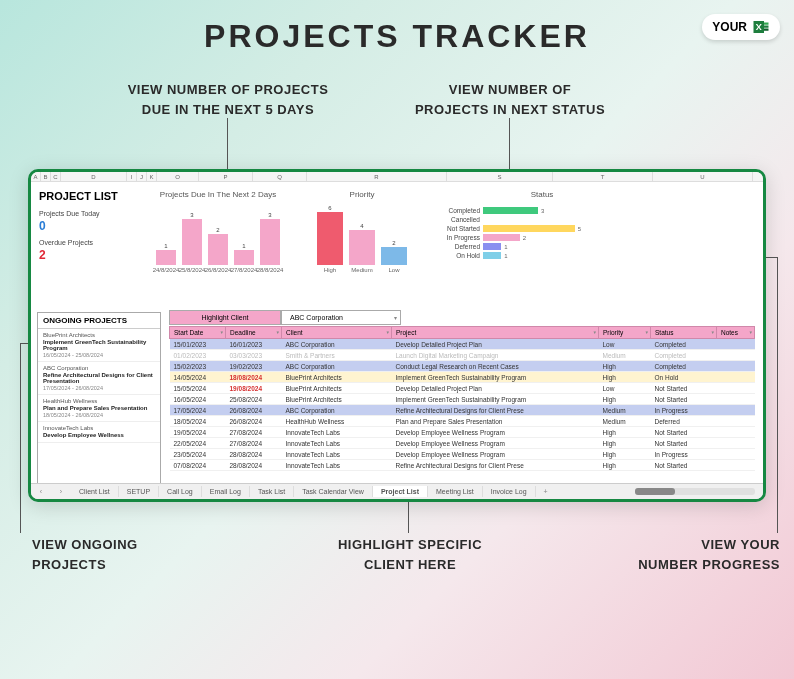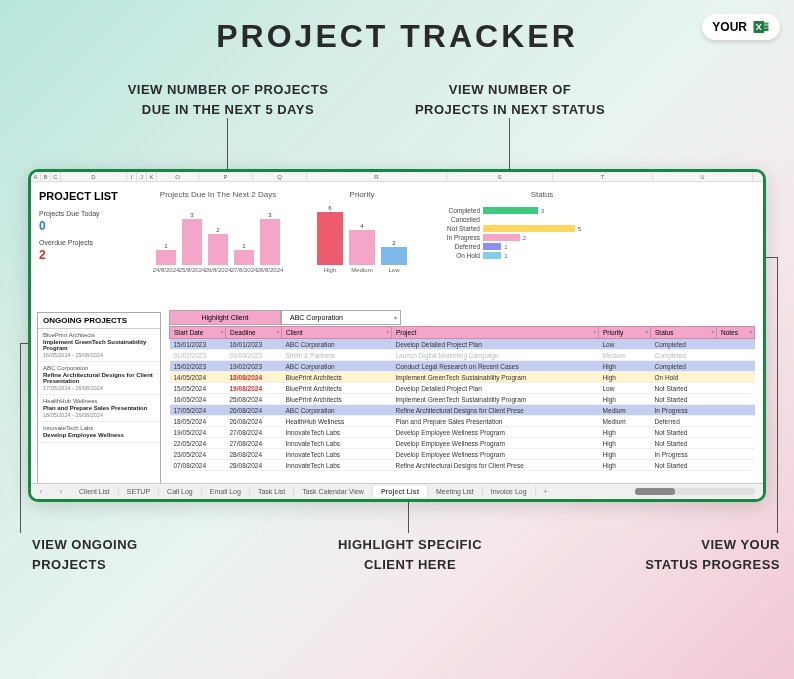--- a/index.html
+++ b/index.html
@@ -62,21 +62,21 @@
 .tab.active{background:#fff;font-weight:600}
 .tab-nav{width:20px;text-align:center;color:#888}
 .scroll{flex:1;display:flex;justify-content:flex-end;padding-right:8px}
 .scroll-track{width:120px;height:7px;background:#e0e0e0;border-radius:3px;position:relative}
 .scroll-thumb{width:40px;height:7px;background:#888;border-radius:3px;position:absolute;left:0}
 .plus{padding:2px 8px;color:#888}
 </style>
 </head>
 <body>
 
-<div class="title">PROJECT TRACKER</div>
+<div class="title">PROJECTS TRACKER</div>
 
 <div class="excel-badge">
   <span>YOUR</span>
   <svg viewBox="0 0 24 24">
       <rect x="2" y="4" width="14" height="16" fill="#1e7e3e"></rect>
       <path d="M5 8l3 4-3 4h2l2-3 2 3h2l-3-4 3-4h-2l-2 3-2-3z" fill="#fff"></path>
       <rect x="16" y="6" width="6" height="3" fill="#33a852"></rect>
       <rect x="16" y="10" width="6" height="3" fill="#1e7e3e"></rect>
       <rect x="16" y="14" width="6" height="3" fill="#0e5c2a"></rect>
     </svg>
@@ -84,21 +84,21 @@
 
 <div class="annot" style="top: 80px; left: 118px; width: 220px; white-space: pre-line;">VIEW NUMBER OF PROJECTS
 DUE IN THE NEXT 5 DAYS</div>
 <div class="annot" style="top: 80px; left: 400px; width: 220px; white-space: pre-line;">VIEW NUMBER OF
 PROJECTS IN NEXT STATUS</div>
 <div class="annot" style="top: 535px; left: 32px; width: 140px; text-align: left; white-space: pre-line;">VIEW ONGOING
 PROJECTS</div>
 <div class="annot" style="top: 535px; left: 310px; width: 200px; white-space: pre-line;">HIGHLIGHT SPECIFIC
 CLIENT HERE</div>
 <div class="annot" style="top: 535px; left: 620px; width: 160px; text-align: right; white-space: pre-line;">VIEW YOUR
-STATUS PROGRESS</div>
+NUMBER PROGRESS</div>
 
 <div class="line" style="top:118px;left:227px;width:1px;height:65px"></div>
 <div class="line" style="top:118px;left:509px;width:1px;height:87px"></div>
 <div class="line" style="top:343px;left:20px;width:20px;height:1px"></div>
 <div class="line" style="top:343px;left:20px;width:1px;height:190px"></div>
 <div class="line" style="top:320px;left:408px;width:1px;height:213px"></div>
 <div class="line" style="top:257px;left:765px;width:12px;height:1px"></div>
 <div class="line" style="top:257px;left:777px;width:1px;height:276px"></div>
 
 <div class="sheet">

